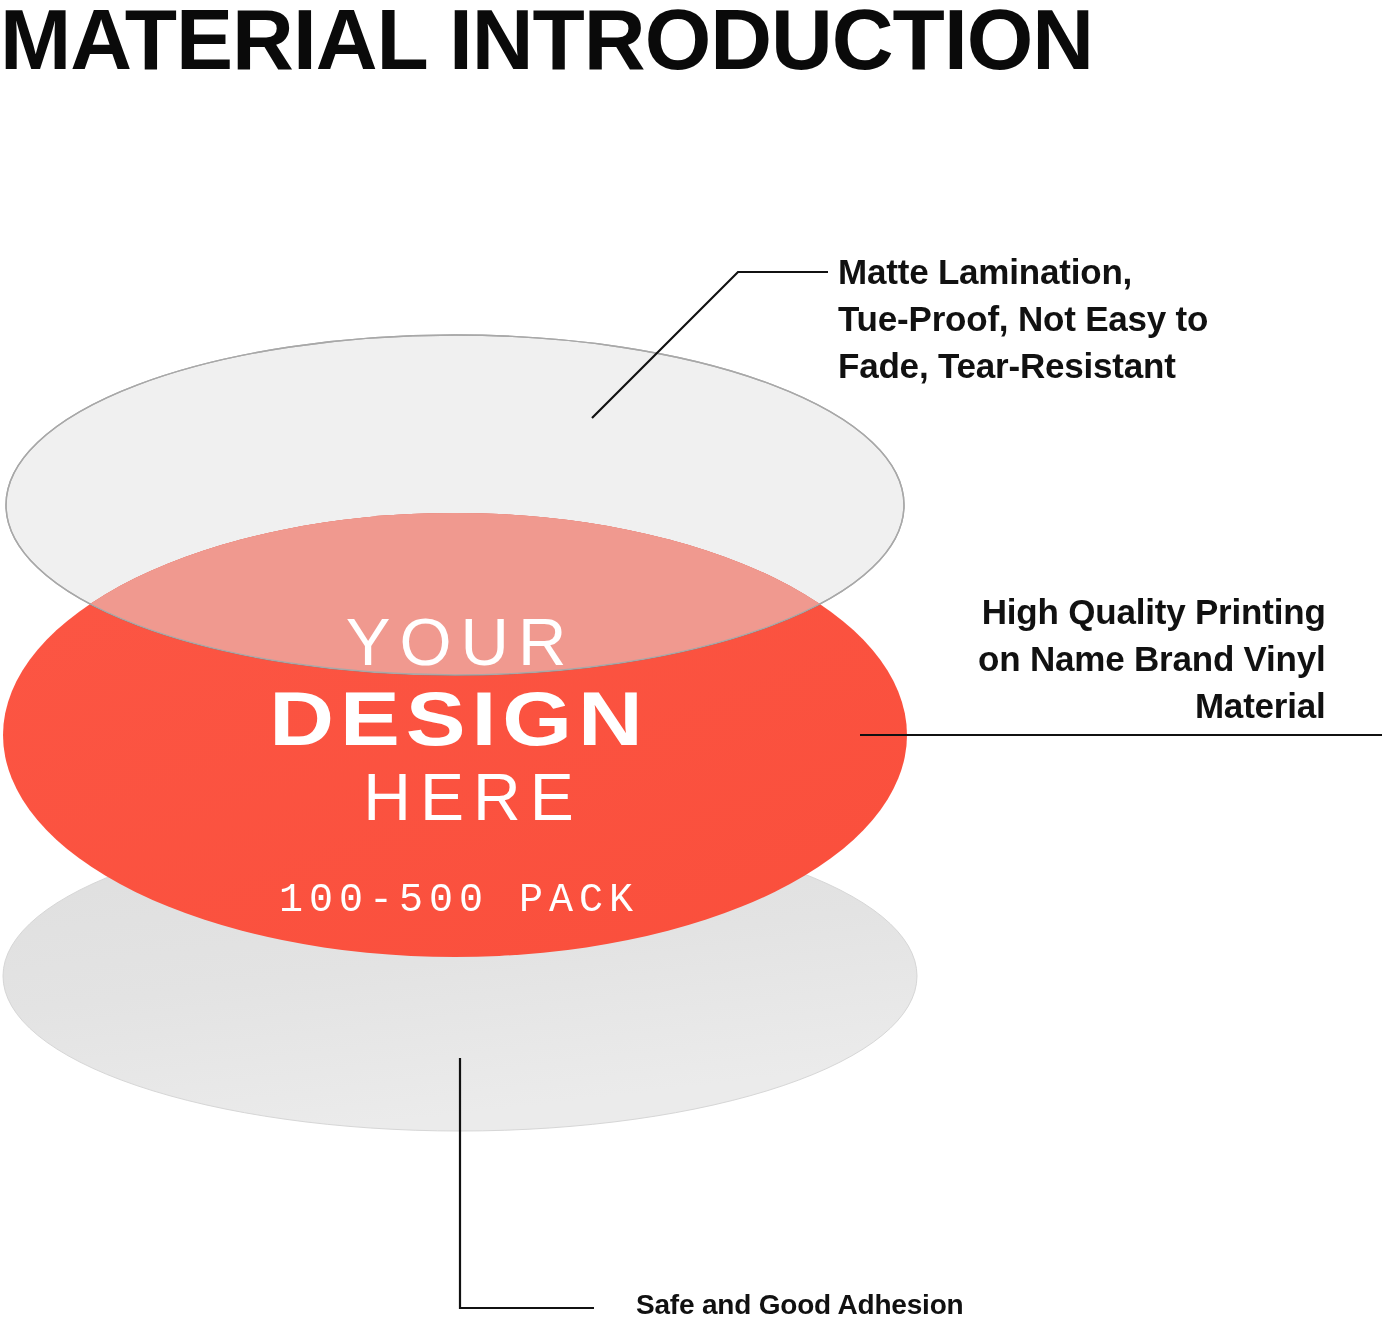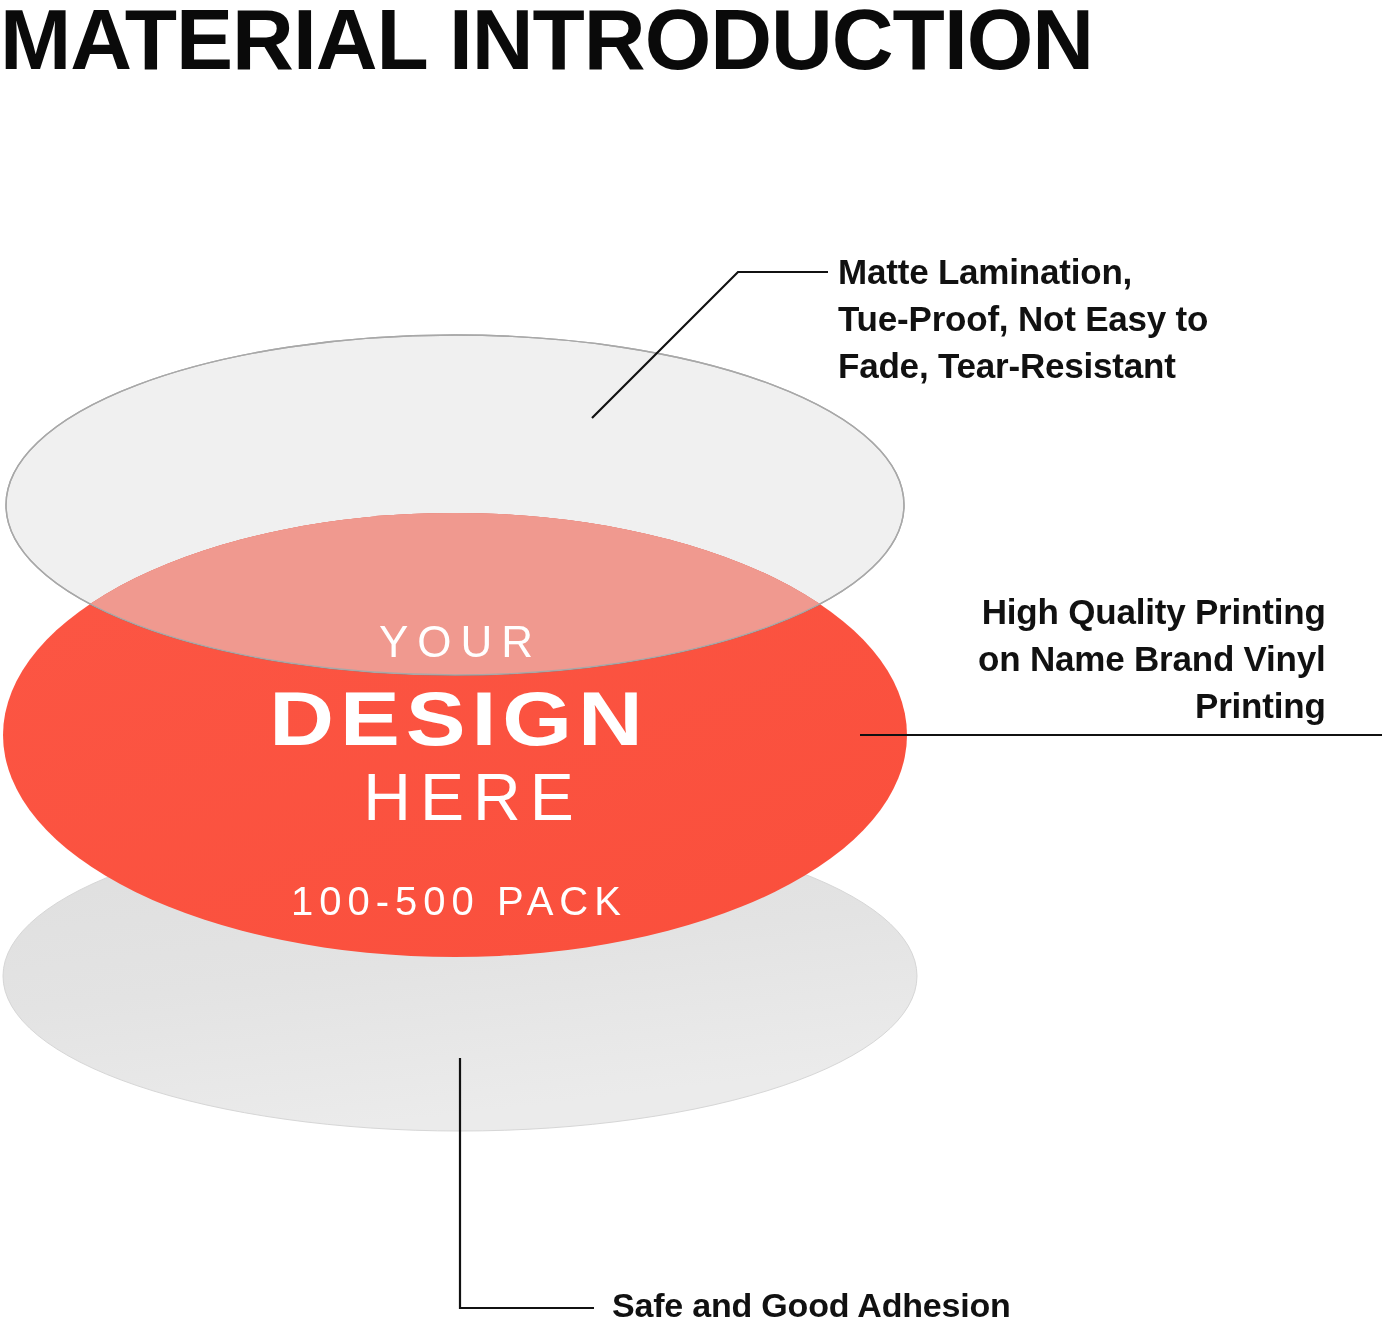--- a/index.html
+++ b/index.html
@@ -56,37 +56,37 @@
     font-weight: 700;
     font-size: 35px;
     line-height: 47px;
     letter-spacing: -0.2px;
     white-space: nowrap;
   }
   .annotation .line { display: block; }
 
   #anno-lamination { left: 838px; top: 248px; }
   #anno-printing   { left: 978px; top: 588px; text-align: right; }
-  #anno-adhesion   { left: 612px; top: 1285px; font-size: 34px; line-height: 40px; }
+  #anno-adhesion   { left: 636px; top: 1285px; font-size: 28px; line-height: 40px; }
 
   
   .sticker-text {
     position: absolute;
     left: 0px;
     top: 606px;
     width: 912px;
     text-align: center;
     color: #ffffff;
     pointer-events: none;
   }
   .st-your {
     display: block;
     font-family: "Liberation Sans", sans-serif;
     font-weight: 300;
-    font-size: 44px;
+    font-size: 67px;
     line-height: 72px;
     letter-spacing: 9px;
     text-indent: 9px;
   }
   .st-design {
     display: block;
     font-family: "Liberation Sans Narrow", "Liberation Sans", sans-serif;
     font-weight: 700;
     font-size: 76px;
     line-height: 82px;
@@ -100,21 +100,21 @@
     font-weight: 300;
     font-size: 66px;
     line-height: 74px;
     letter-spacing: 9px;
     text-indent: 9px;
     padding-left: 25px;
   }
   .st-pack {
     display: block;
     margin-top: 44px;
-    font-family: Liberation Sans, sans-serif;
+    font-family: Liberation Mono, monospace;
     font-weight: 400;
     font-size: 40px;
     line-height: 46px;
     letter-spacing: 6px;
     text-indent: 6px;
   }
 </style>
 </head>
 <body>
 
@@ -184,18 +184,18 @@
 
 <div class="annotation" id="anno-lamination">
   <span class="line">Matte Lamination,</span>
   <span class="line">Tue-Proof, Not Easy to</span>
   <span class="line">Fade, Tear-Resistant</span>
 </div>
 
 <div class="annotation" id="anno-printing">
   <span class="line">High Quality Printing</span>
   <span class="line">on Name Brand Vinyl</span>
-  <span class="line">Printing</span>
+  <span class="line">Material</span>
 </div>
 
 <div class="annotation" id="anno-adhesion">
   <span class="line">Safe and Good Adhesion</span>
 </div>
 
 </body></html>

